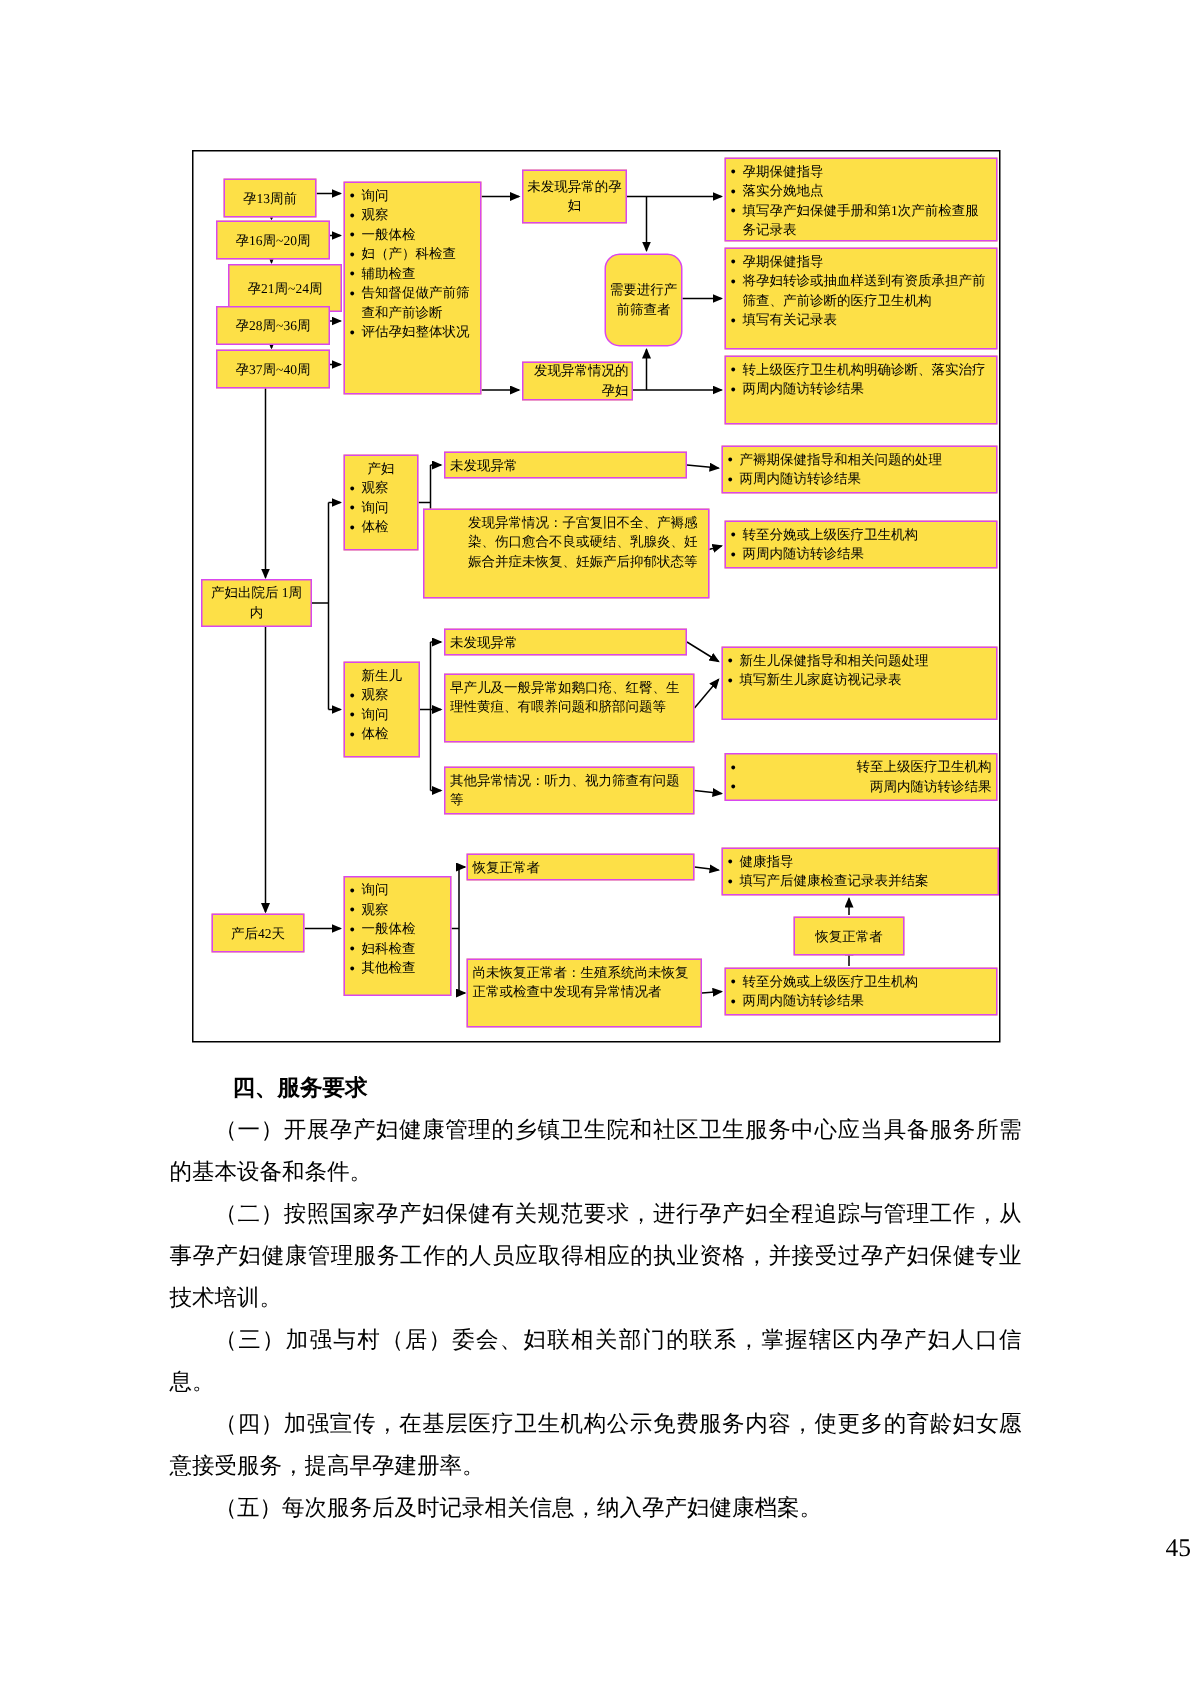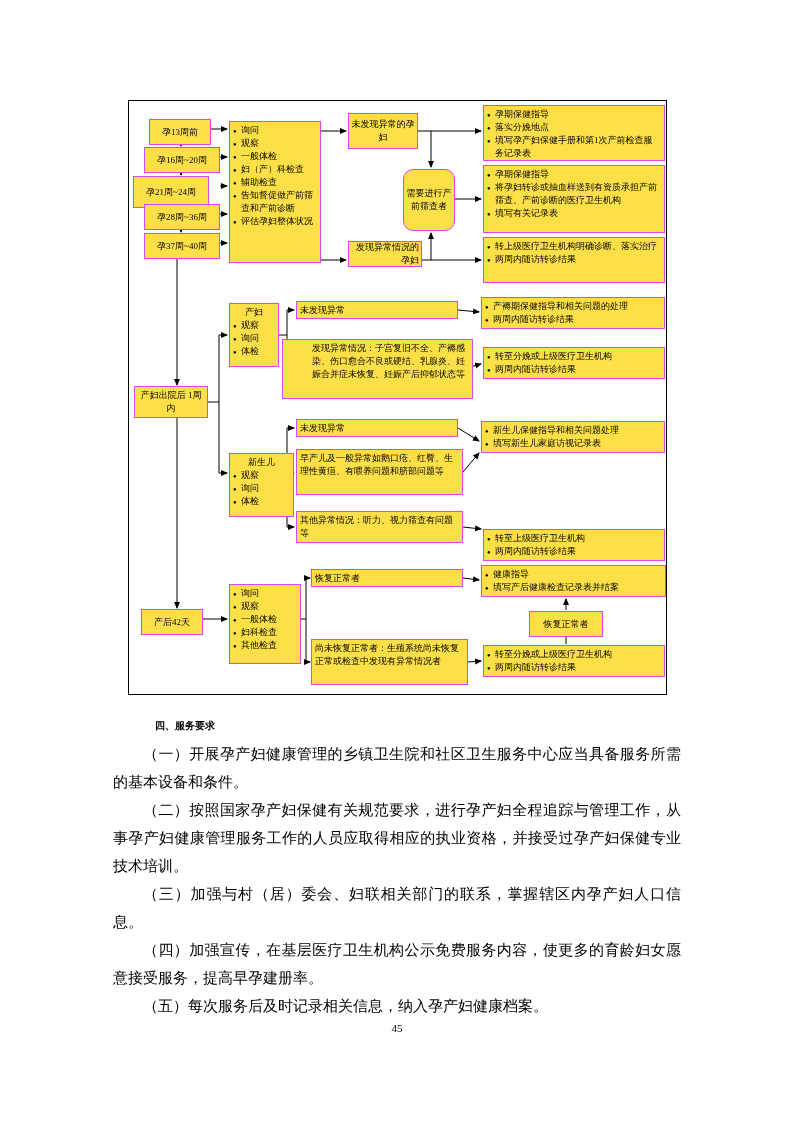--- a/index.html
+++ b/index.html
@@ -11,54 +11,54 @@
   .ln{stroke:#000;stroke-width:1;fill:none;}
   .cb{position:absolute;border:1px solid #d946ef;background:#fde047;box-sizing:border-box;
       font-size:9px;line-height:13px;padding:2px 3px;overflow:hidden;}
   .center{display:flex;align-items:center;justify-content:center;text-align:center;padding:12px 2px;}
   .bi{position:relative;padding-left:8px;}
   .bi::before{content:"●";position:absolute;left:0;top:1px;font-size:6px;}
   .box-title{text-align:center;}
   
   .s1{left:20px;top:18px;width:62px;height:20px;}
   .s2{left:15px;top:46px;width:76px;height:20px;}
-  .s3{left:4px;top:75px;width:76px;height:32px;}
+  .s3{left:23px;top:75px;width:76px;height:32px;}
   .s4{left:15px;top:103px;width:76px;height:20px;}
   .s5{left:15px;top:132px;width:76px;height:20px;}
   .exam1{left:100px;top:20px;width:92px;height:142px;}
   .bNo1{left:219px;top:12px;width:70px;height:36px;}
   .bScr{left:274px;top:68px;width:52px;height:62px;border-radius:10px;}
   .bAb1{left:219px;top:140px;width:74px;height:22px;text-align:right;}
   .o1{left:354px;top:4px;width:182px;height:56px;}
   .o2{left:354px;top:64px;width:182px;height:68px;}
   .o3{left:354px;top:136px;width:182px;height:46px;}
   .trig1{left:5px;top:285px;width:74px;height:32px;}
   .mom{left:100px;top:202px;width:50px;height:64px;}
   .mNo{left:167px;top:200px;width:162px;height:18px;}
   .mAb{left:153px;top:238px;width:191px;height:60px;padding-left:29px;}
   .mo1{left:352px;top:196px;width:184px;height:32px;}
   .mo2{left:354px;top:246px;width:182px;height:32px;}
-  .nb{left:100px;top:340px;width:65px;height:64px;margin-top:12px;}
+  .nb{left:100px;top:340px;width:51px;height:64px;}
   .nNo{left:167px;top:318px;width:162px;height:18px;}
   .nAb1{left:167px;top:348px;width:167px;height:46px;}
   .nAb2{left:167px;top:410px;width:167px;height:32px;}
-  .no1{left:352px;top:320px;width:184px;height:32px;}
-  .no2{left:354px;top:428px;width:182px;height:32px;}
+  .no1{left:352px;top:330px;width:184px;height:49px;}
+  .no2{left:354px;top:401px;width:182px;height:32px;text-align:right;}
   .trig2{left:12px;top:508px;width:62px;height:20px;}
   .exam3{left:100px;top:483px;width:72px;height:80px;}
   .dNo{left:182px;top:468px;width:152px;height:18px;}
   .dAb{left:182px;top:538px;width:157px;height:46px;}
   .do1{left:352px;top:464px;width:185px;height:32px;}
   .dRe{left:400px;top:510px;width:74px;height:18px;}
   .do2{left:354px;top:544px;width:182px;height:32px;}
   
   .doc{position:absolute;left:113px;top:712px;width:568px;font-size:15px;line-height:28px;}
-  .doc h3{margin:0;font-size:10px;font-weight:bold;text-indent:42px;line-height:28px;font-family:Liberation Serif, serif;}
+  .doc h3{margin:0;font-size:15px;font-weight:bold;text-indent:42px;line-height:28px;font-family:Liberation Serif, serif;}
   .doc p{margin:0;text-indent:2em;text-align:justify;}
-  .pagenum{position:absolute;top:1022px;left:0;width:794px;text-align:center;font-size:11px;}
+  .pagenum{position:absolute;top:1022px;left:0;width:794px;text-align:right;font-size:17px;}
 </style>
 </head>
 <body>
 
 <div class="page">
 
   <div class="chart">
 
     <svg class="connectors" viewBox="0 0 539 595" xmlns="http://www.w3.org/2000/svg">
       <defs>

